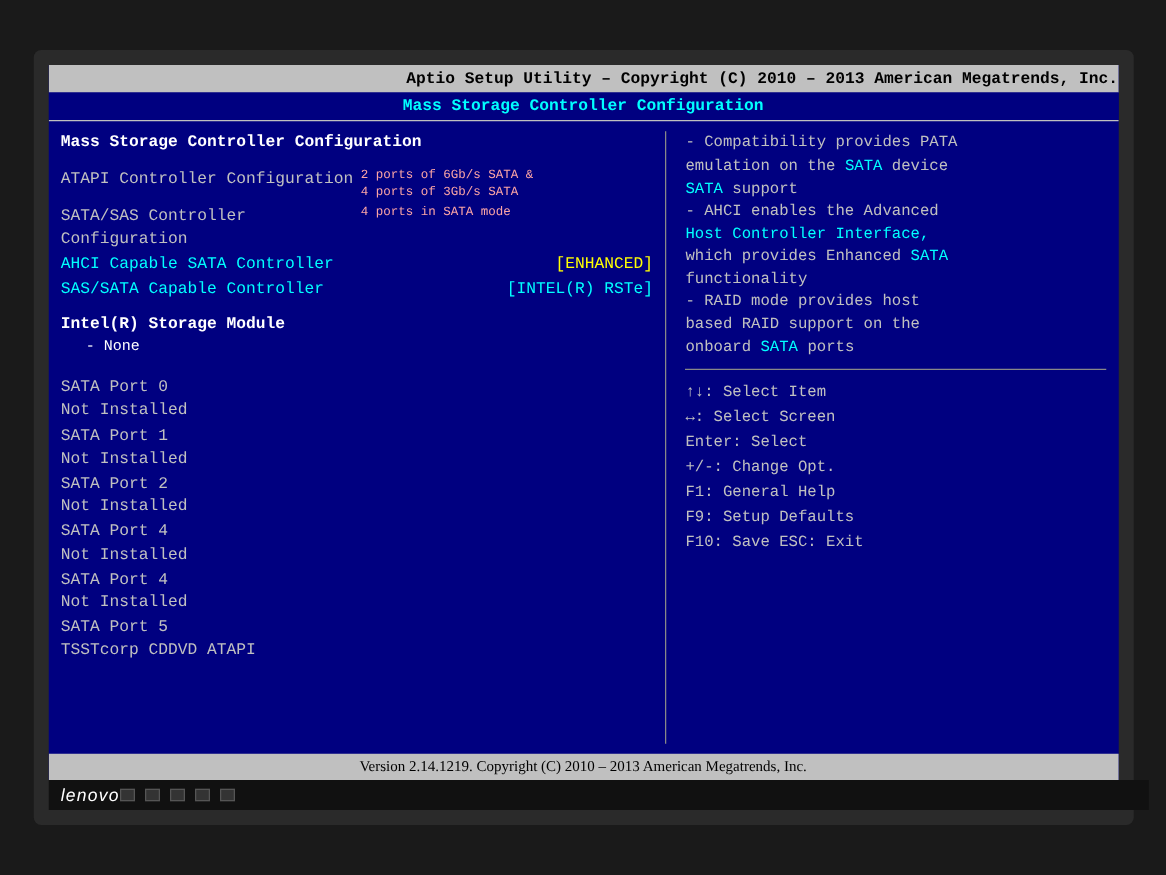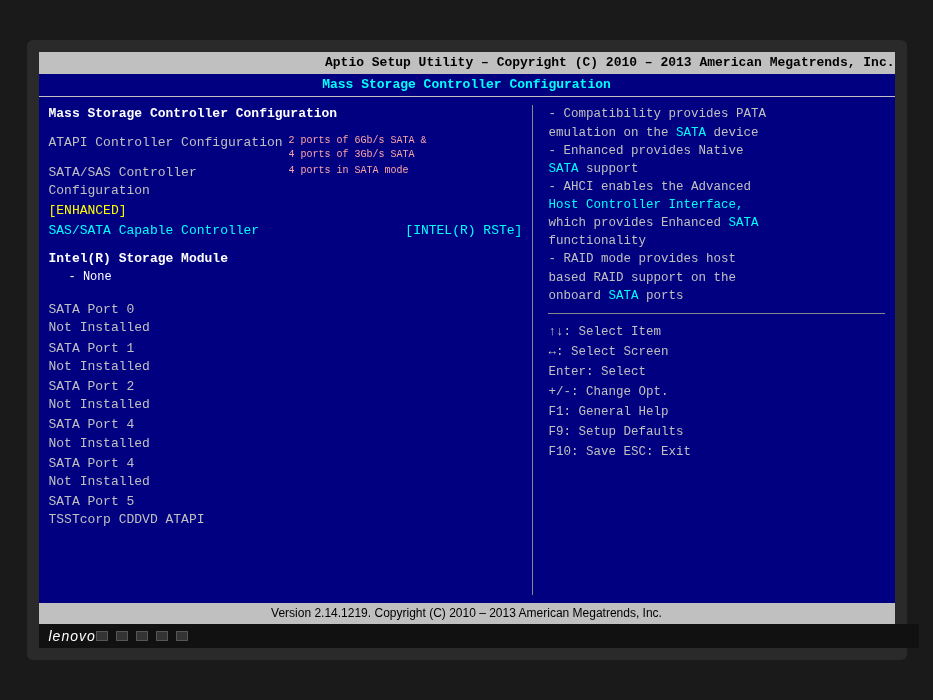--- a/index.html
+++ b/index.html
@@ -182,21 +182,21 @@
       color: #c0c0c0;
       line-height: 1.6;
     }
 
     .bottom-bar {
       background: #c0c0c0;
       color: #000000;
       text-align: center;
       padding: 2px 0;
       font-size: 12px;
-      font-family: Liberation Sans, sans-serif;
+      font-family: Liberation Serif, serif;
     }
 
     .lenovo-bar {
       width: 880px;
       background: #111;
       display: flex;
       align-items: center;
       padding: 4px 10px;
       margin-top: 0;
     }
@@ -249,20 +249,21 @@
             <div>4 ports of 3Gb/s SATA</div>
           </div>
         </div>
 
         <div class="config-row-multiline">
           <div class="config-label-block">SATA/SAS Controller Configuration</div>
           <div class="config-value-block">4 ports in SATA mode</div>
         </div>
 
         <div class="highlight-row">
+          <div class="highlight-label-cyan">AHCI Capable SATA Controller</div>
           <div class="highlight-value-yellow">[ENHANCED]</div>
         </div>
 
         <div class="highlight-row">
           <div class="highlight-label-cyan">SAS/SATA Capable Controller</div>
           <div class="highlight-value-cyan">[INTEL(R) RSTe]</div>
         </div>
 
         <div class="storage-module-section">
           <div class="storage-module-title">Intel(R) Storage Module</div>
@@ -297,21 +298,20 @@
             </div>
           </div>
 
       </div>
 
       <div class="right-panel">
         <div class="right-panel-text">
 
         <div>- Compatibility provides PATA</div>
             <div>emulation on the <span style="color:#00ffff">SATA</span> device</div>
-            <div>- Enhanced provides Native</div>
             <div><span style="color:#00ffff">SATA</span> support</div>
             <div>- AHCI enables the Advanced</div>
             <div><span style="color:#00ffff">Host Controller Interface,</span></div>
             <div>which provides Enhanced <span style="color:#00ffff">SATA</span></div>
             <div>functionality</div>
             <div>- RAID mode provides host</div>
             <div>based RAID support on the</div>
             <div>onboard <span style="color:#00ffff">SATA</span> ports</div>
           </div>
         <hr class="divider">

